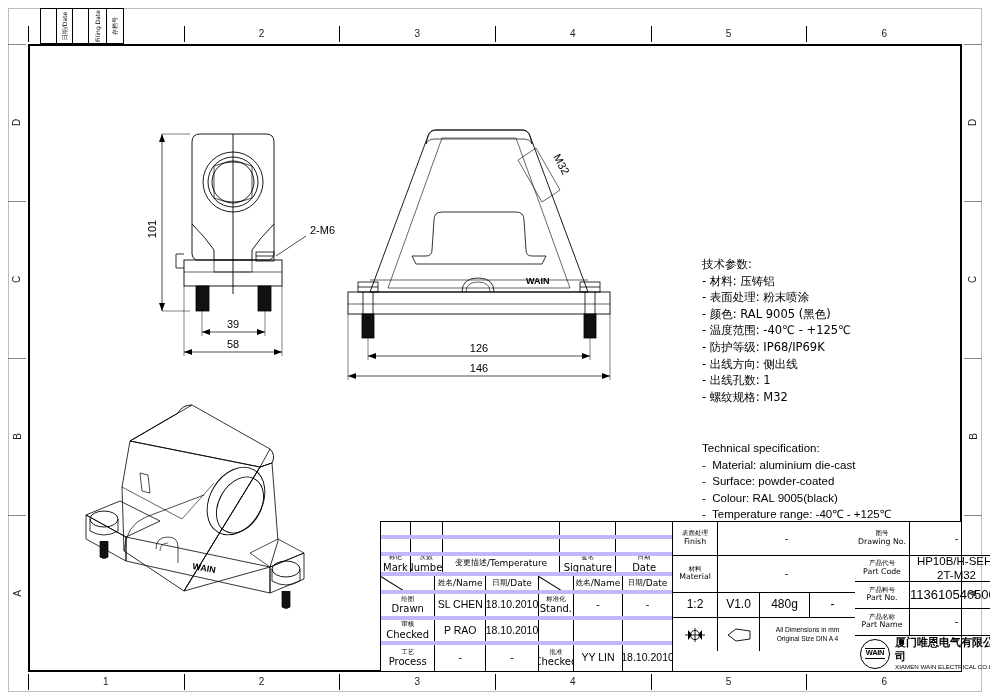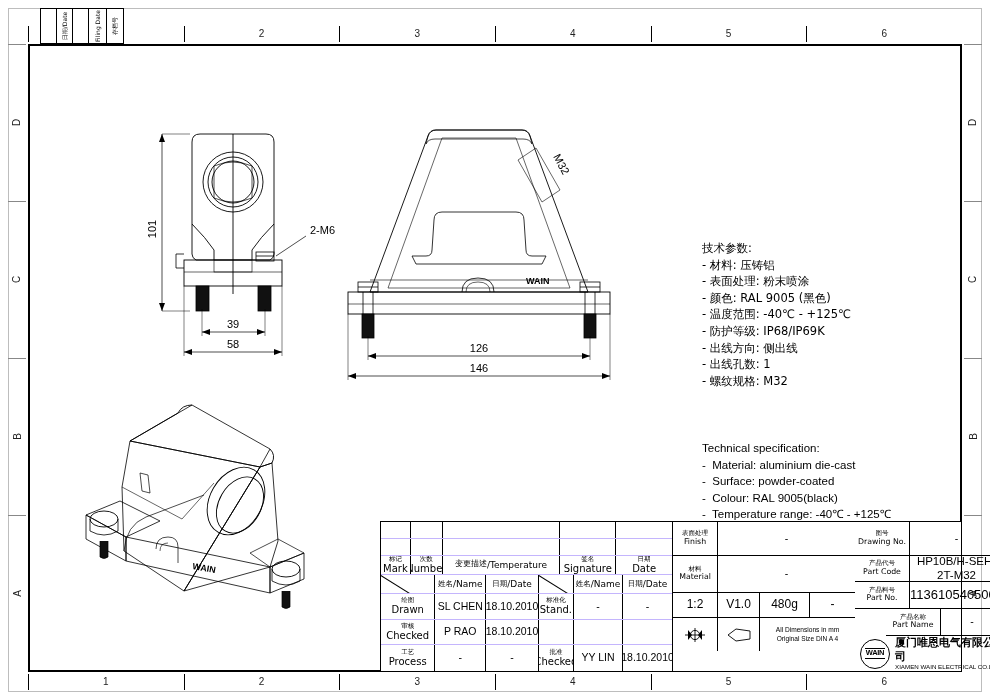--- a/index.html
+++ b/index.html
@@ -133,35 +133,35 @@
   }
   
   .spec {
     position: absolute;
     font-size: 11.5px;
     line-height: 16.6px;
     white-space: pre;
     color: #000;
     font-family: "DejaVu Sans", sans-serif;
   }
-  .spec.cn { left: 672px; top: 194px; }
+  .spec.cn { left: 672px; top: 210px; }
   .spec.en { left: 672px; top: 394px; font-family: "Liberation Sans", sans-serif; }
   
   .titleblock {
     position: absolute;
     left: 380px; top: 521px;
     width: 582px; height: 151px;
     border: 1.6px solid #000;
     background: #fff;
     display: flex;
     z-index: 4;
   }
   .tb-left { width: 292px; height: 100%; border-right: 1.2px solid #000; display: flex; flex-direction: column; }
   .tb-right { flex: 1; height: 100%; display: flex; }
-  .rrow { display: flex; border-bottom: 1px solid #c4b5fd; }
+  .rrow { display: flex; border-bottom: 4px solid #c4b5fd; }
   .rrow:last-child { border-bottom: none; }
   .rcell {
     border-right: 1px solid #000;
     font-size: 7px;
     line-height: 1.12;
     text-align: center;
     display: flex;
     flex-direction: column;
     align-items: center;
     justify-content: center;
@@ -664,21 +664,21 @@
           <div class="tcell nr" style="flex:1; height:26px; font-size:11.5px; font-family:'Liberation Sans',sans-serif;">HP10B/H-SEH-2T-M32</div>
         </div>
         <div style="display:flex; height:27px;">
           <div class="tcell" style="width:55px; height:27px;">
             <span class="cn">产品料号</span>
             <span class="en">Part No.</span>
           </div>
           <div class="tcell nr" style="flex:1; height:27px; font-size:13px; font-family:'Liberation Sans',sans-serif;">1136105405004</div>
         </div>
         <div style="display:flex; height:27px;">
-          <div class="tcell" style="width:55px; height:27px;margin-left:31px;">
+          <div class="tcell" style="width:55px; height:27px;">
             <span class="cn">产品名称</span>
             <span class="en">Part Name</span>
           </div>
           <div class="tcell med nr" style="flex:1; height:27px;">-</div>
         </div>
         <div class="tcell nb nr" style="flex:1; align-items:flex-start;">
           <div class="logo-wrap">
             <div class="logo-circle">
               <span class="ltxt">WAIN</span>
             </div>

